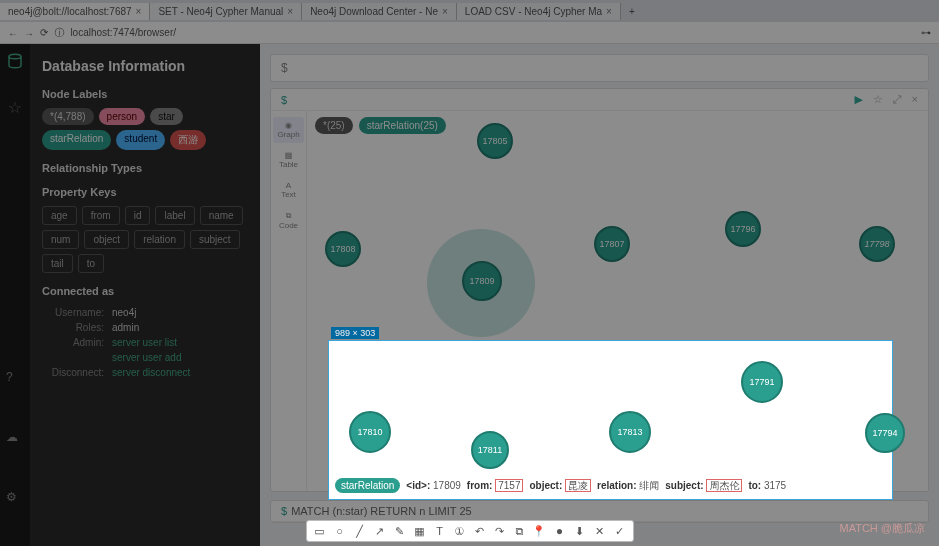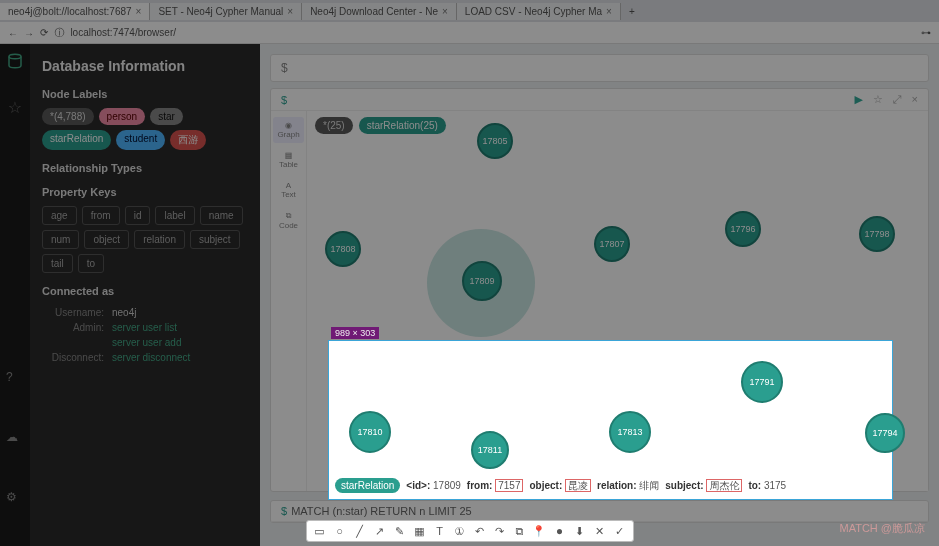--- a/index.html
+++ b/index.html
@@ -39,21 +39,21 @@
 .qhead .actions { margin-left:auto; display:flex; gap:10px; color:#aaa; }
 .qbody { display:flex; height:380px; position:relative; }
 .viewbar { width:36px; border-right:1px solid #eee; display:flex; flex-direction:column; align-items:center; padding-top:6px; gap:4px; font-size:8px; color:#888; }
 .vb-item { display:flex; flex-direction:column; align-items:center; padding:4px; border-radius:3px; }
 .vb-item.active { background:#eef; }
 .graph { flex:1; position:relative; background:#fff; }
 .result-pills { position:absolute; top:6px; left:8px; display:flex; gap:6px; }
 .node { position:absolute; border-radius:50%; background:#2a9e8f; border:2px solid #1f7d70; color:#fff; font-size:9px; display:flex; align-items:center; justify-content:center; }
 .halo { position:absolute; border-radius:50%; background:rgba(42,158,143,0.25); }
 .cut { position:absolute; z-index:60; border:1px solid #3aa5d8; background:#fff; }
-.cut-dim { position:absolute; top:-14px; left:2px; font-size:9px; background:#701a75; color:#eee; padding:1px 4px; }
+.cut-dim { position:absolute; top:-14px; left:2px; font-size:9px; background:#0369a1; color:#eee; padding:1px 4px; }
 .detail { position:absolute; bottom:6px; left:6px; right:6px; display:flex; align-items:center; gap:6px; font-size:10px; color:#555; flex-wrap:wrap; }
 .detail .badge { background:#2a9e8f; color:#fff; padding:2px 6px; border-radius:8px; font-size:10px; }
 .detail b { color:#333; }
 .redbox { border:1px solid #d66; padding:0 2px; }
 .qcard.second { margin-top:2px; }
 .tool-dock { position:absolute; bottom:4px; left:50%; transform:translateX(-50%); background:#fff; border:1px solid #bbb; border-radius:3px; padding:3px 6px; display:flex; gap:6px; z-index:70; font-size:11px; color:#555; }
 .tool-dock span { width:14px; height:14px; display:inline-flex; align-items:center; justify-content:center; }
 .watermark { position:absolute; bottom:10px; right:14px; color:#c99; font-size:11px; z-index:70; }
 .qm { position:absolute; left:6px; color:#888; font-size:12px; }
 .qm.q1 { top:370px; } .qm.q2 { top:430px; } .qm.q3 { top:490px; }
@@ -125,20 +125,24 @@
       <span class="key-pill">relation</span>
       <span class="key-pill">subject</span>
       <span class="key-pill">tail</span>
       <span class="key-pill">to</span>
     </div>
     <h3>Connected as</h3>
     <div class="conn">
       <div class="conn-row">
           <span class="lbl">Username:</span>
           <span class="val">neo4j</span>
+        </div>
+      <div class="conn-row">
+          <span class="lbl">Roles:</span>
+          <span class="val">admin</span>
         </div>
       <div class="conn-row">
           <span class="lbl">Admin:</span>
           <span class="link">server user list</span>
         </div>
       <div class="conn-row">
           <span class="lbl"></span>
           <span class="link">server user add</span>
         </div>
       <div class="conn-row">
@@ -171,21 +175,21 @@
         <div class="graph" id="graph1">
           <div class="result-pills">
             <span class="pill count">*(25)</span>
             <span class="pill teal">starRelation(25)</span>
           </div>
         <div class="halo" style="left: 120px; top: 118px; width: 108px; height: 108px;"></div>
             <div class="node" style="left: 170px; top: 12px; width: 36px; height: 36px;">17805</div>
             <div class="node" style="left: 18px; top: 120px; width: 36px; height: 36px;">17808</div>
             <div class="node" style="left: 287px; top: 115px; width: 36px; height: 36px;">17807</div>
             <div class="node" style="left: 418px; top: 100px; width: 36px; height: 36px;">17796</div>
-            <div class="node" style="left: 552px; top: 105px; width: 36px; height: 36px;">17798</div>
+            <div class="node" style="left: 552px; top: 115px; width: 36px; height: 36px; font-style: italic;">17798</div>
             <div class="node" style="left: 155px; top: 150px; width: 40px; height: 40px;">17809</div>
           </div>
       </div>
     </div>
 
     <div class="qcard second">
       <div class="qhead">
         <span class="prompt">$ </span>
         <span>MATCH (n:star) RETURN n LIMIT 25</span>
       </div>

